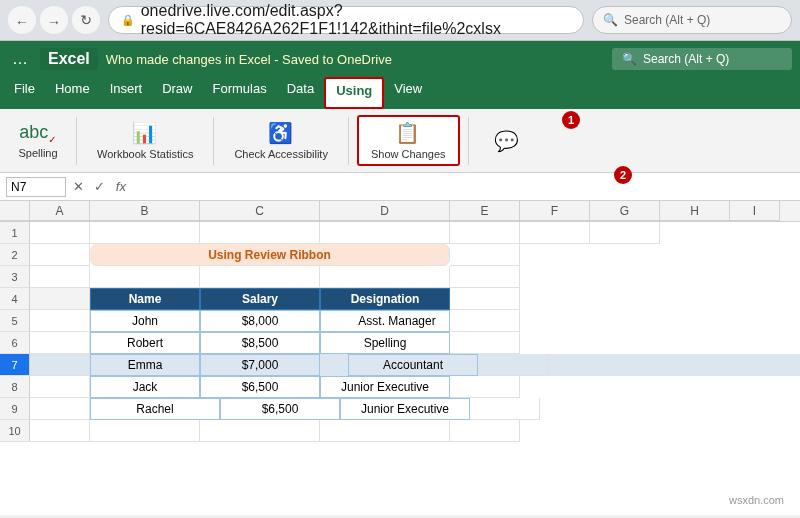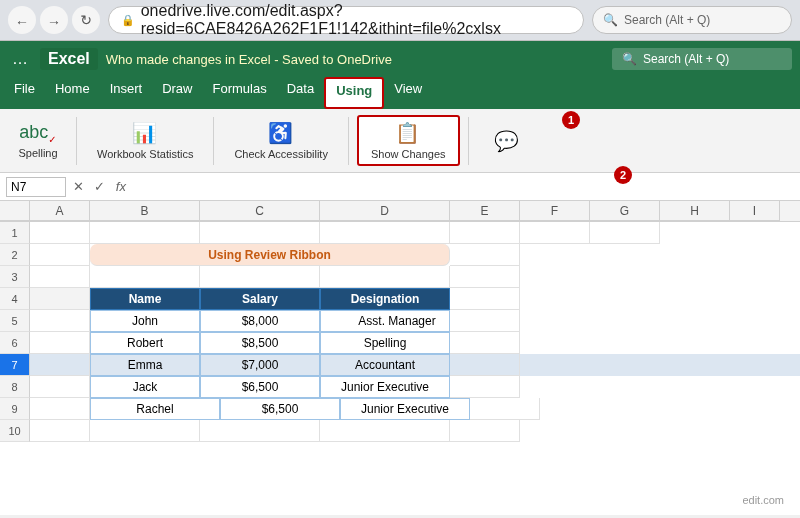--- a/index.html
+++ b/index.html
@@ -237,21 +237,21 @@
             <div class="grid-cell data-cell" style="width:110px; justify-content:center; border:1px solid #9dc3e6;">Robert</div>
             <div class="grid-cell data-cell" style="width:120px; justify-content:center; border:1px solid #9dc3e6;">$8,500</div>
             <div class="grid-cell data-cell" style="width:130px; justify-content:center; border:1px solid #9dc3e6;">Spelling</div>
             <div class="grid-cell" style="width:70px;"></div>
           </div>
 
           <div class="grid-row" style="background:#dce6f1;">
             <div class="grid-cell" style="width:60px; background:#dce6f1;"></div>
             <div class="grid-cell" style="width:110px; justify-content:center; border:1px solid #9dc3e6; background:#dce6f1;">Emma</div>
             <div class="grid-cell" style="width:120px; justify-content:center; border:1px solid #9dc3e6; background:#dce6f1;">$7,000</div>
-            <div class="grid-cell" style="width:130px; justify-content:center; border:1px solid #9dc3e6; background:#dce6f1;">Accountant</div>
+            <div class="grid-cell" style="width:130px; justify-content:center; border:1px solid #9dc3e6; background:#dce6f1;margin-left:28px;">Accountant</div>
             <div class="grid-cell" style="width:70px; background:#dce6f1;"></div>
           </div>
 
           <div class="grid-row">
             <div class="grid-cell" style="width:60px;"></div>
             <div class="grid-cell data-cell" style="width:110px; justify-content:center; border:1px solid #9dc3e6;">Jack</div>
             <div class="grid-cell data-cell" style="width:120px; justify-content:center; border:1px solid #9dc3e6;">$6,500</div>
             <div class="grid-cell data-cell" style="width:130px; justify-content:center; border:1px solid #9dc3e6;">Junior Executive</div>
             <div class="grid-cell" style="width:70px;"></div>
           </div>
@@ -269,14 +269,14 @@
             <div class="grid-cell" style="width:110px;"></div>
             <div class="grid-cell" style="width:120px;"></div>
             <div class="grid-cell" style="width:130px;"></div>
             <div class="grid-cell" style="width:70px;"></div>
           </div>
         </div>
       </div>
     </div>
   </div>
 
-  <div class="watermark">edit.com</div>
+  <div class="watermark">wsxdn.com</div>
 </div>
 
 </body></html>

